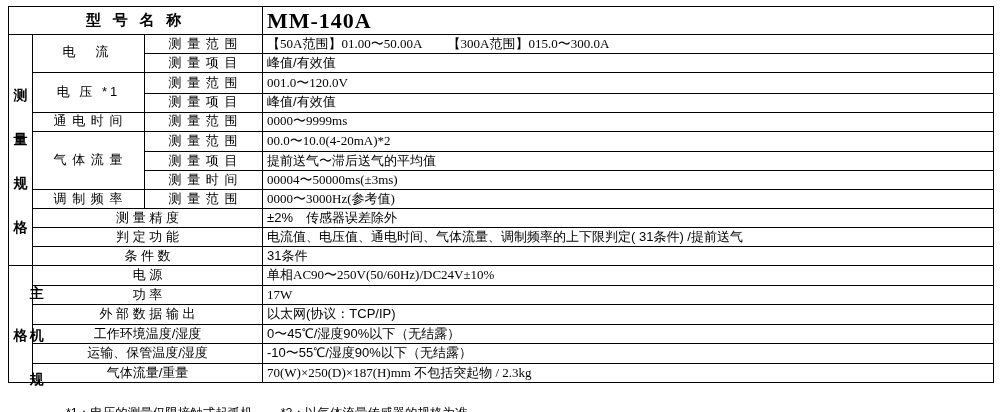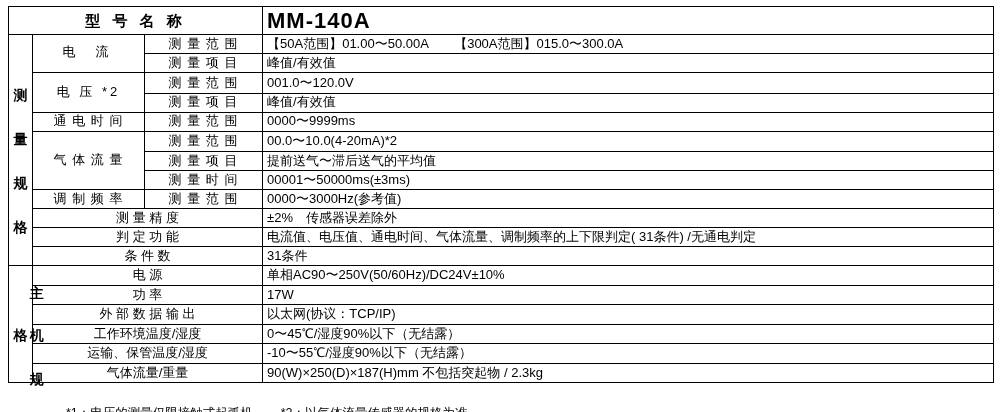--- a/index.html
+++ b/index.html
@@ -65,25 +65,25 @@
     font-weight: bold;
     font-size: 15px;
     letter-spacing: 4px;
   }
   .title-value {
     font-size: 22px;
     font-weight: bold;
     letter-spacing: 1px;
     padding-left: 8px;
   }
-  .row-title td { height: 34px; }
+  .row-title td { height: 34px; font-family: Liberation Serif, serif; }
   .sp-wide { letter-spacing: 6px; font-family: Liberation Mono, monospace; }
   .sp-mid { letter-spacing: 3px; }
   .sp-small { letter-spacing: 1px; margin-top: 20px; }
-  .mono { font-family: Liberation Sans, sans-serif; }
+  .mono { font-family: Liberation Serif, serif; }
   .footnotes {
     margin-top: 8px;
     font-size: 12.5px;
     padding-left: 44px;
     white-space: pre;
   }
   .fn-gap { display: inline-block; width: 28px; }
 </style>
 </head>
 <body>
@@ -109,21 +109,21 @@
         <td rowspan="2" class="lbl sp-wide">电  流</td>
         <td class="lbl sp-small">测 量 范 围</td>
         <td class="val mono">【50A范围】01.00〜50.00A　　【300A范围】015.0〜300.0A</td>
       </tr>
       <tr>
         <td class="lbl sp-small">测 量 项 目</td>
         <td class="val">峰值/有效值</td>
       </tr>
 
       <tr>
-        <td rowspan="2" class="lbl sp-mid">电  压  *2</td>
+        <td rowspan="2" class="lbl sp-mid">电  压  *1</td>
         <td class="lbl sp-small">测 量 范 围</td>
         <td class="val mono">001.0〜120.0V</td>
       </tr>
       <tr>
         <td class="lbl sp-small">测 量 项 目</td>
         <td class="val">峰值/有效值</td>
       </tr>
 
       <tr>
         <td class="lbl sp-small">通 电 时 间</td>
@@ -135,37 +135,37 @@
         <td rowspan="3" class="lbl sp-small">气 体 流 量</td>
         <td class="lbl sp-small">测 量 范 围</td>
         <td class="val mono">00.0〜10.0(4-20mA)*2</td>
       </tr>
       <tr>
         <td class="lbl sp-small">测 量 项 目</td>
         <td class="val">提前送气〜滞后送气的平均值</td>
       </tr>
       <tr>
         <td class="lbl sp-small">测 量 时 间</td>
-        <td class="val mono">00001〜50000ms(±3ms)</td>
+        <td class="val mono">00004〜50000ms(±3ms)</td>
       </tr>
 
       <tr>
         <td class="lbl sp-small">调 制 频 率</td>
         <td class="lbl sp-small">测 量 范 围</td>
         <td class="val mono">0000〜3000Hz(参考值)</td>
       </tr>
 
       <tr>
         <td colspan="2" class="lbl-wide">测    量    精    度</td>
         <td class="val">±2%　传感器误差除外</td>
       </tr>
 
       <tr>
         <td colspan="2" class="lbl-wide">判    定    功    能</td>
-        <td class="val">电流值、电压值、通电时间、气体流量、调制频率的上下限判定( 31条件) /无通电判定</td>
+        <td class="val">电流值、电压值、通电时间、气体流量、调制频率的上下限判定( 31条件) /提前送气</td>
       </tr>
 
       <tr>
         <td colspan="2" class="lbl-wide">条         件         数</td>
         <td class="val">31条件</td>
       </tr>
 
       <tr>
         <td rowspan="6" class="grp">
           <div style="writing-mode: vertical-rl; text-orientation: upright; letter-spacing: 14px; margin:0 auto; height: 114px; display:flex; align-items:center; justify-content:center;">主 机 规 格</div>
@@ -184,21 +184,21 @@
       <tr>
         <td colspan="2" class="lbl-wide">工作环境温度/湿度</td>
         <td class="val">0〜45℃/湿度90%以下（无结露）</td>
       </tr>
       <tr>
         <td colspan="2" class="lbl-wide">运输、保管温度/湿度</td>
         <td class="val">-10〜55℃/湿度90%以下（无结露）</td>
       </tr>
       <tr>
         <td colspan="2" class="lbl-wide">气体流量/重量</td>
-        <td class="val mono">90(W)×250(D)×187(H)mm  不包括突起物 / 2.3kg</td>
+        <td class="val mono">70(W)×250(D)×187(H)mm  不包括突起物 / 2.3kg</td>
       </tr>
     </tbody>
   </table>
 
   <div class="footnotes">
     <span>*1：电压的测量仅限接触式起弧机</span><span class="fn-gap"></span><span>*2：以气体流量传感器的规格为准</span>
   </div>
 </div>
 
 </body></html>

